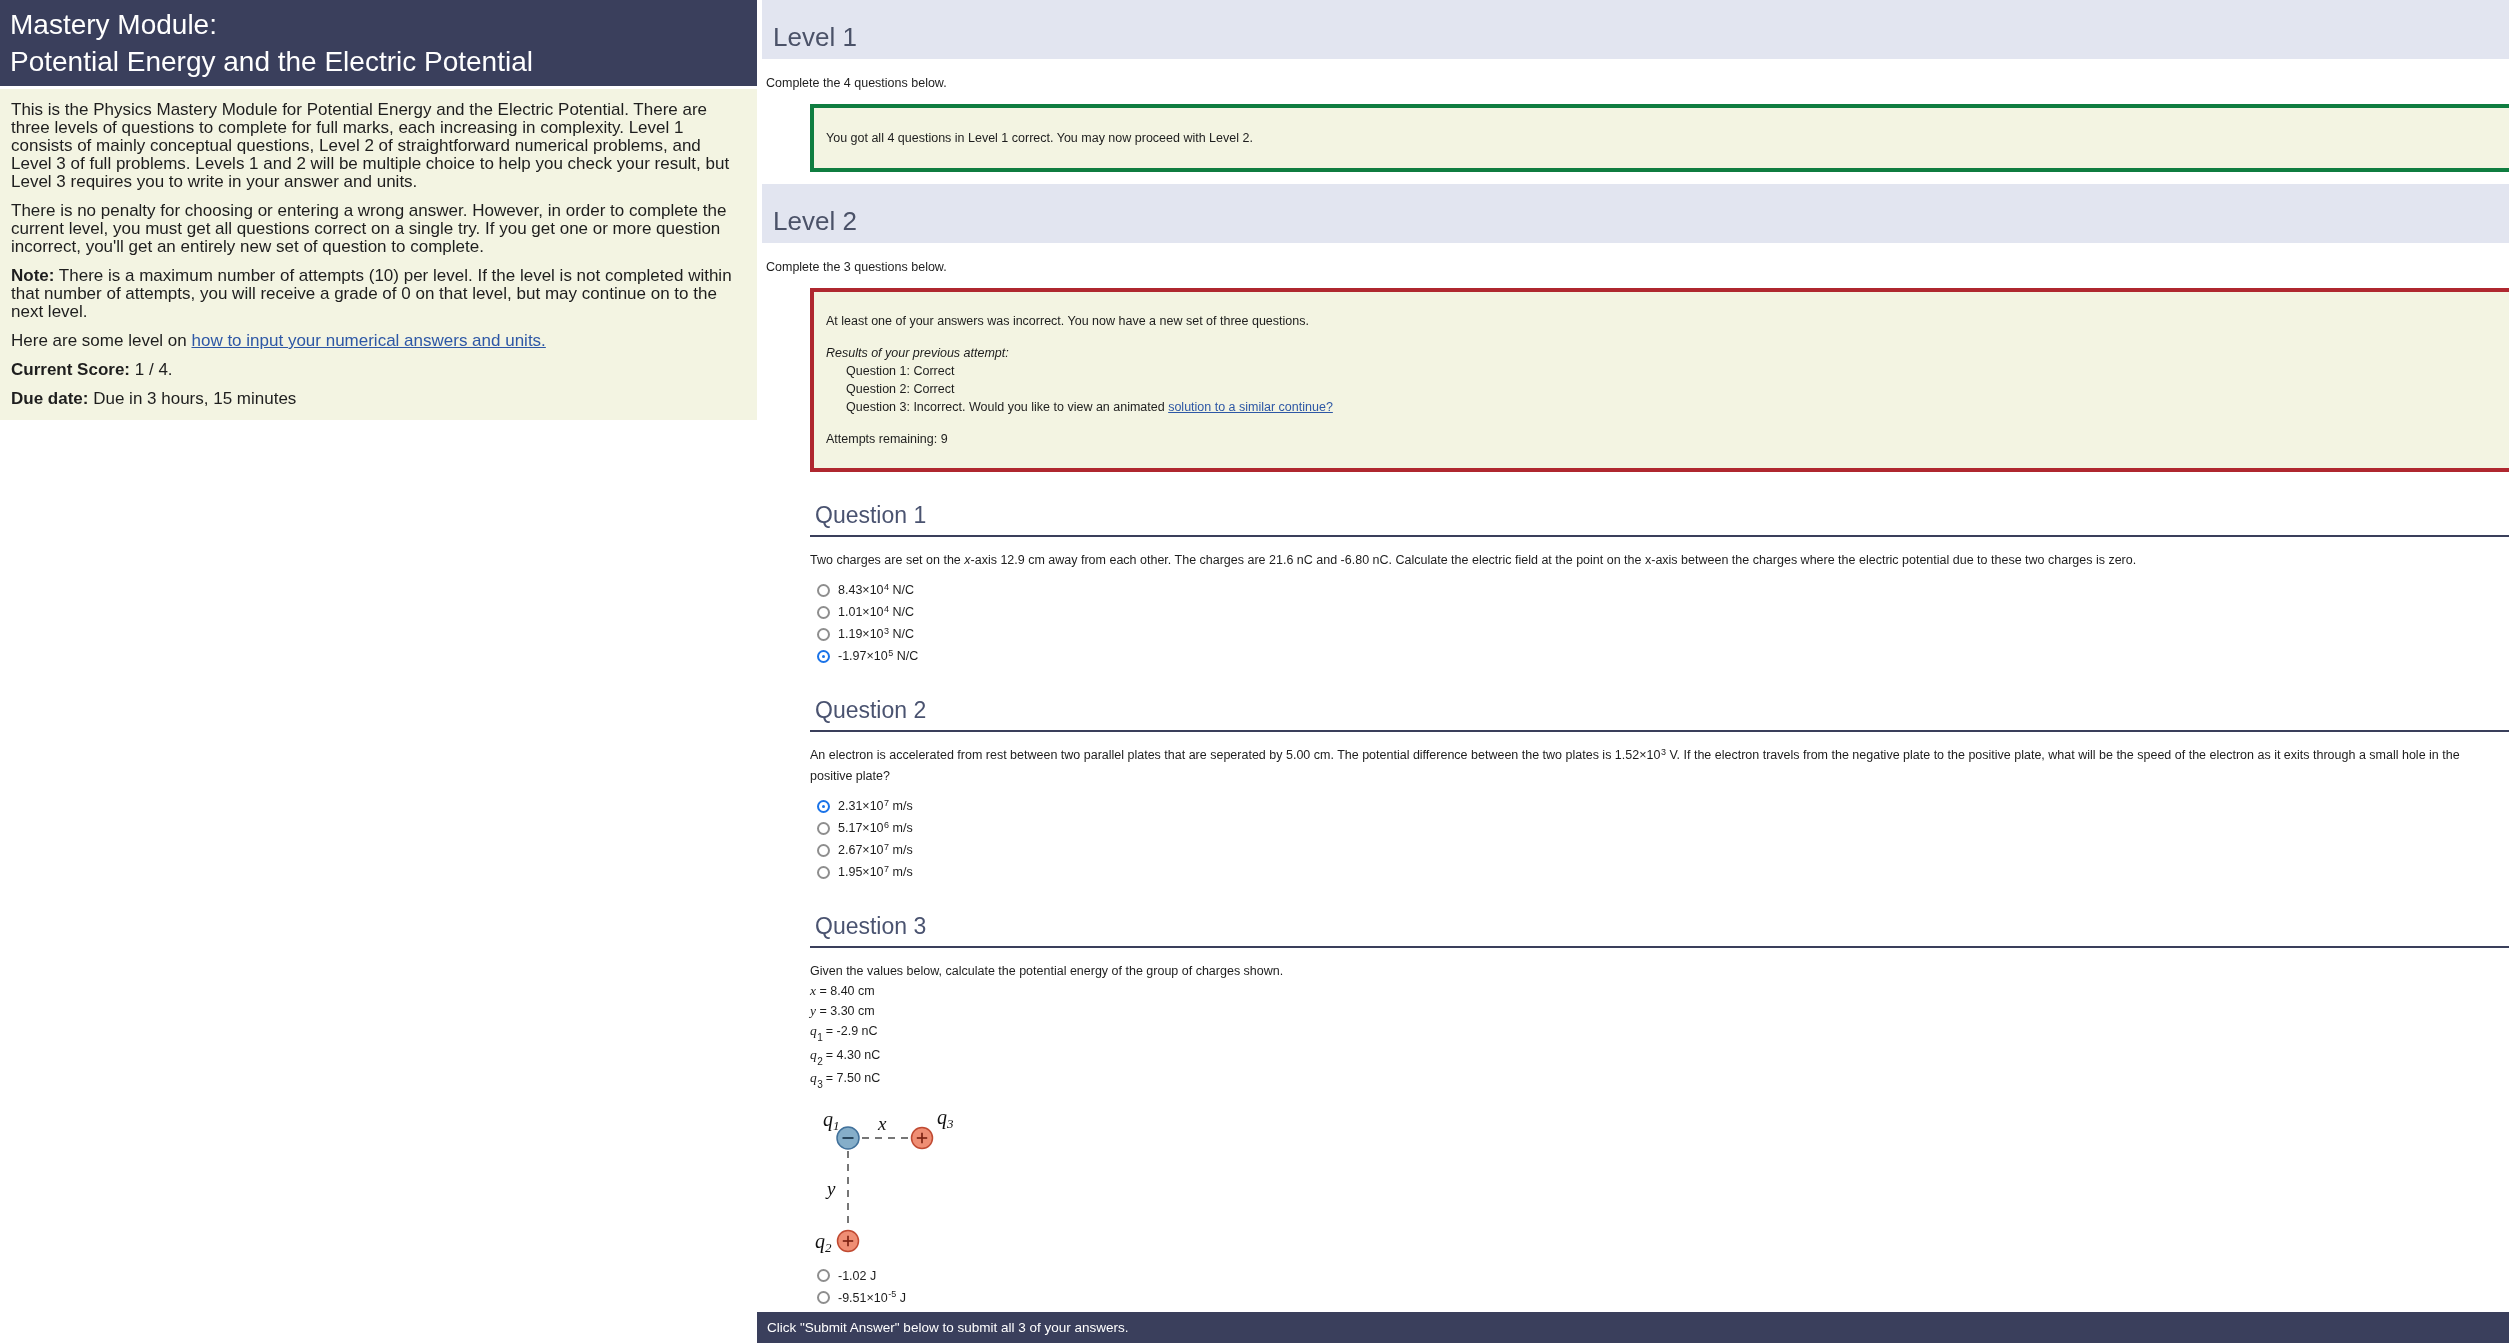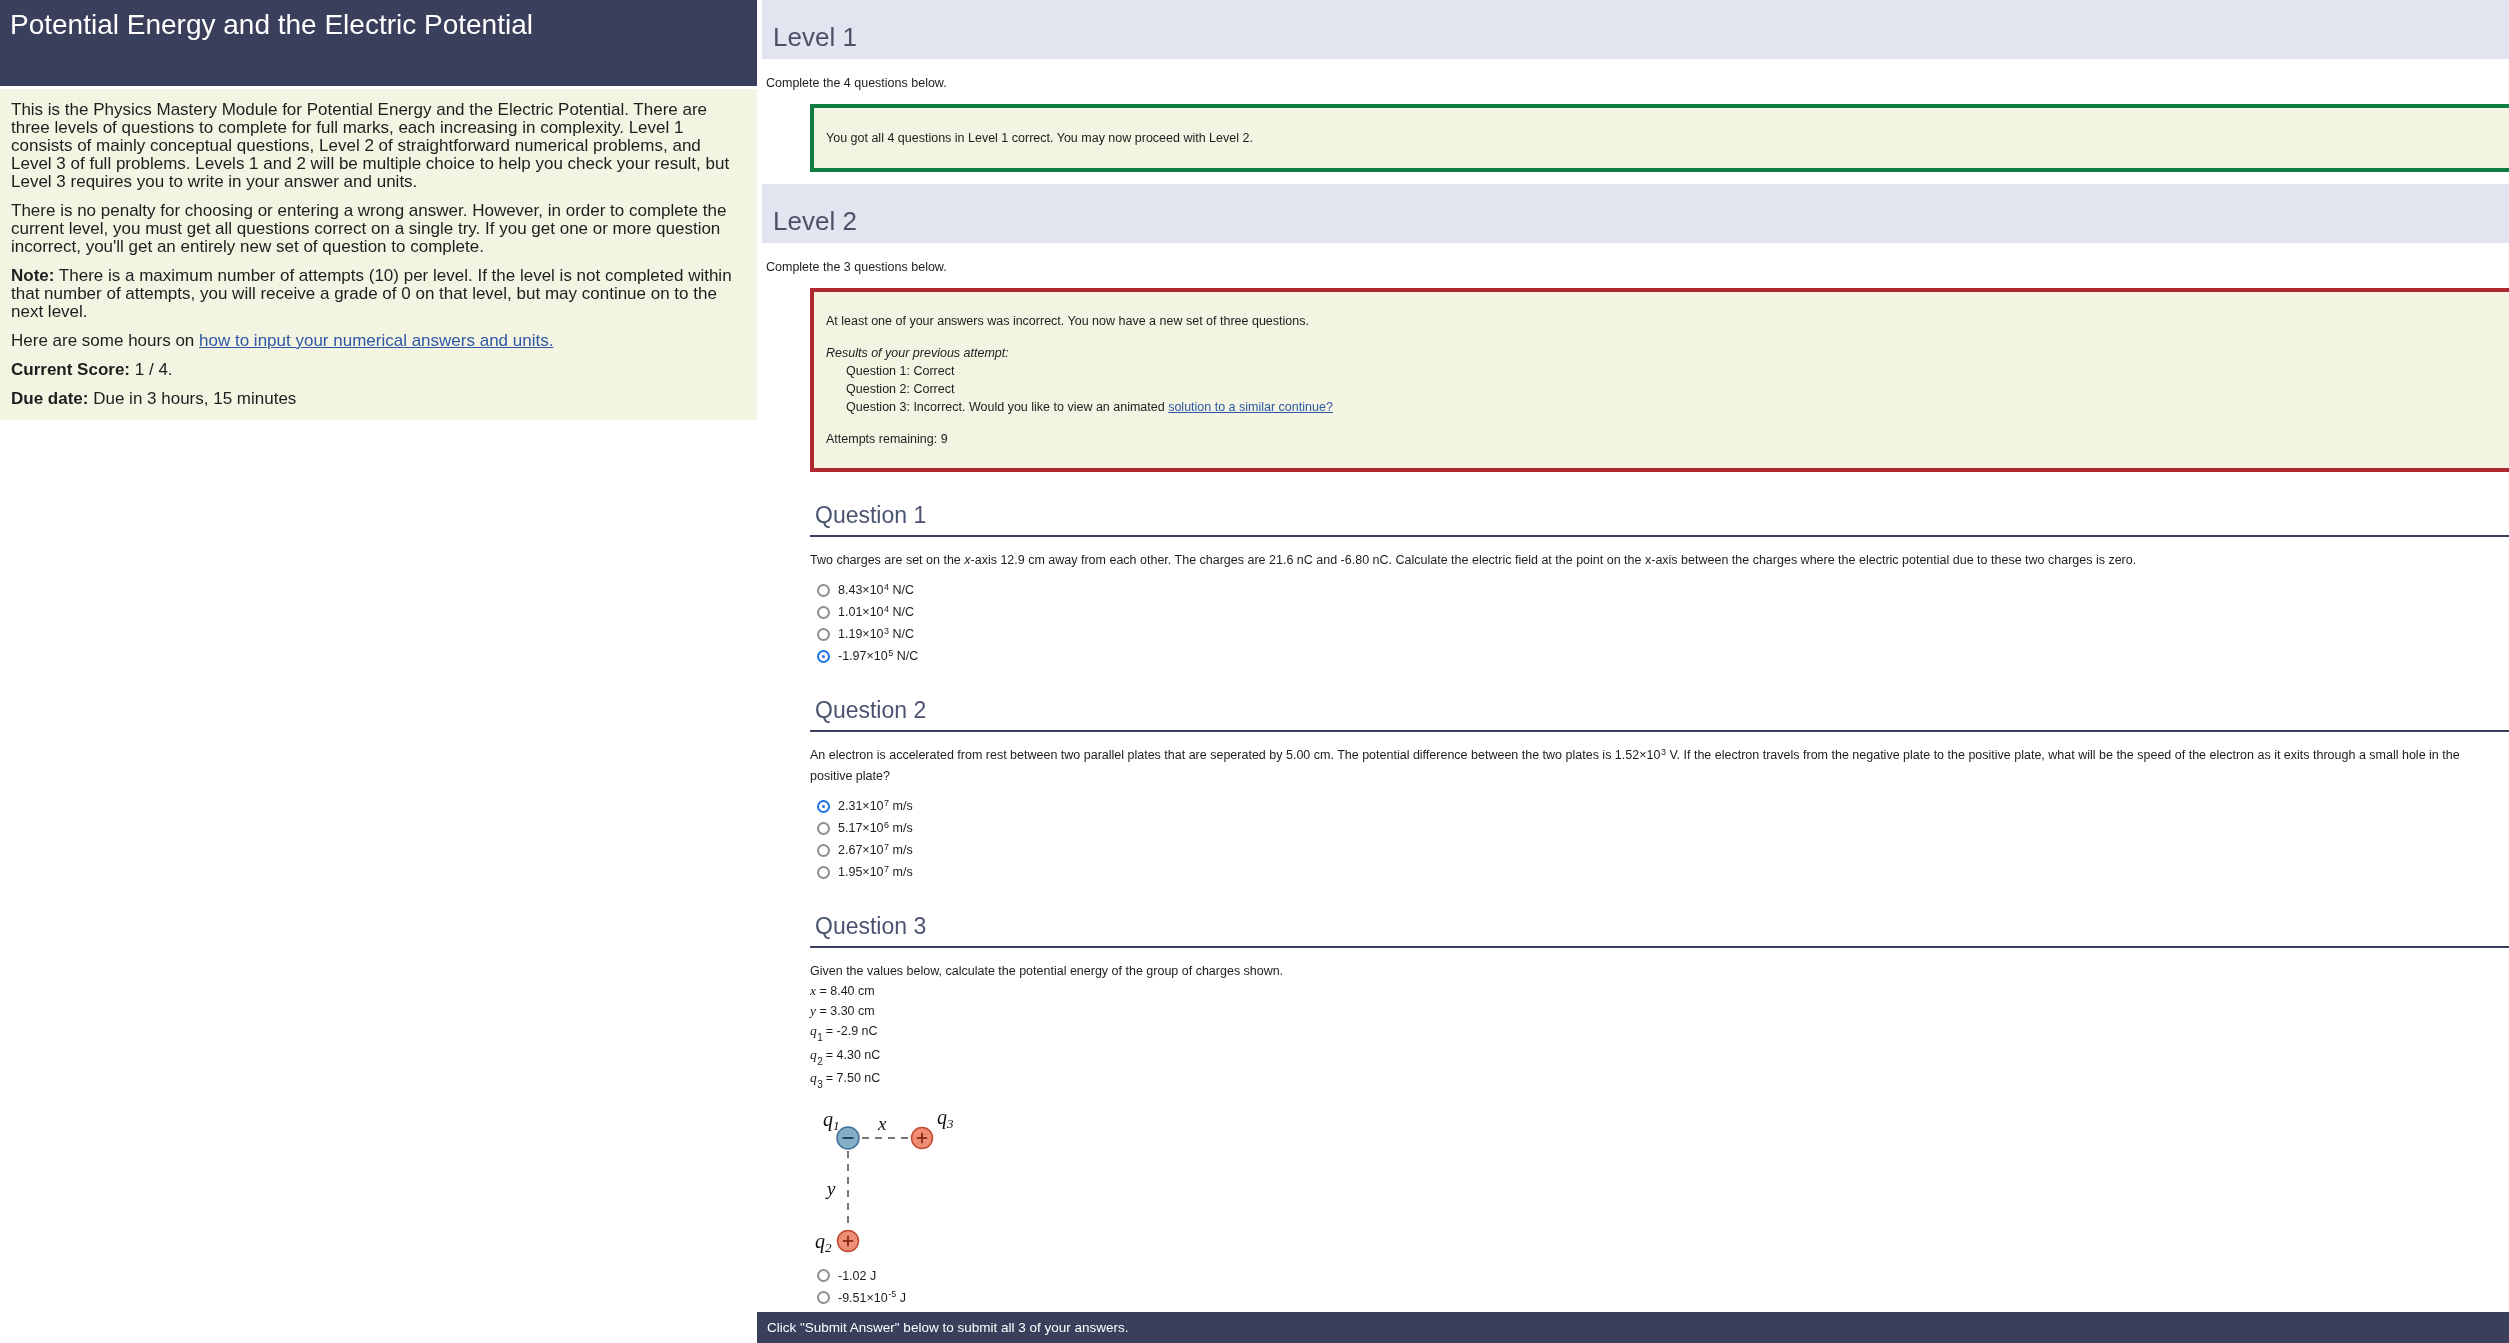--- a/index.html
+++ b/index.html
@@ -60,28 +60,29 @@
   .diagram text{font-family:"Liberation Serif",serif;font-style:italic;fill:#111;}
   
   .footer-bar{position:absolute;left:757px;right:0;bottom:0;height:31px;background:var(--header-bg);color:#fff;font-size:13.5px;line-height:31px;padding-left:10px;}
 </style>
 </head>
 <body>
 
 <aside class="sidebar">
   <header class="sidebar-header">
     <div class="sidebar-title">
+      <div>Mastery Module:</div>
       <div>Potential Energy and the Electric Potential</div>
     </div>
   </header>
   <div class="sidebar-body">
       <p><span>This is the Physics Mastery Module for Potential Energy and the Electric Potential. There are three levels of questions to complete for full marks, each increasing in complexity. Level 1 consists of mainly conceptual questions, Level 2 of straightforward numerical problems, and Level 3 of full problems. Levels 1 and 2 will be multiple choice to help you check your result, but Level 3 requires you to write in your answer and units.</span></p>
       <p><span>There is no penalty for choosing or entering a wrong answer. However, in order to complete the current level, you must get all questions correct on a single try. If you get one or more question incorrect, you'll get an entirely new set of question to complete.</span></p>
       <p><span style="font-weight: 700;">Note:</span><span> There is a maximum number of attempts (10) per level. If the level is not completed within that number of attempts, you will receive a grade of 0 on that level, but may continue on to the next level.</span></p>
-      <p><span>Here are some hours on </span><a class="link" href="#">how to input your numerical answers and units.</a></p>
+      <p><span>Here are some level on </span><a class="link" href="#">how to input your numerical answers and units.</a></p>
       <p><span style="font-weight: 700;">Current Score:</span><span> 1 / 4.</span></p>
       <p><span style="font-weight: 700;">Due date:</span><span> Due in 3 hours, 15 minutes</span></p>
     </div>
 </aside>
 
 <main class="main">
 
   <section>
     <div class="level-bar">Level 1</div>
     <p class="instruction">Complete the 4 questions below.</p>

